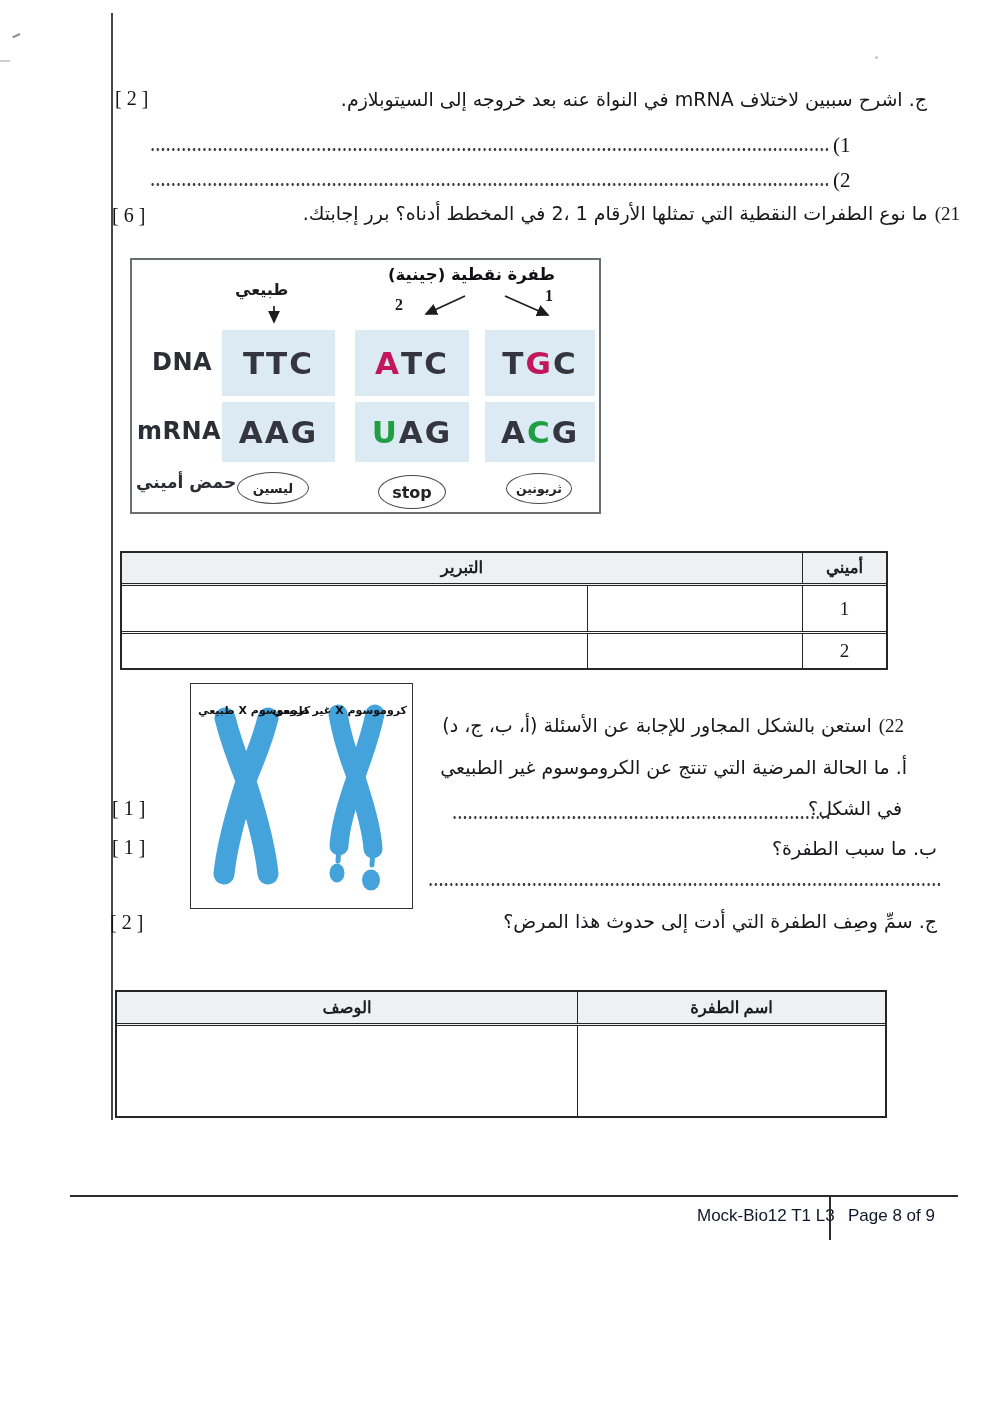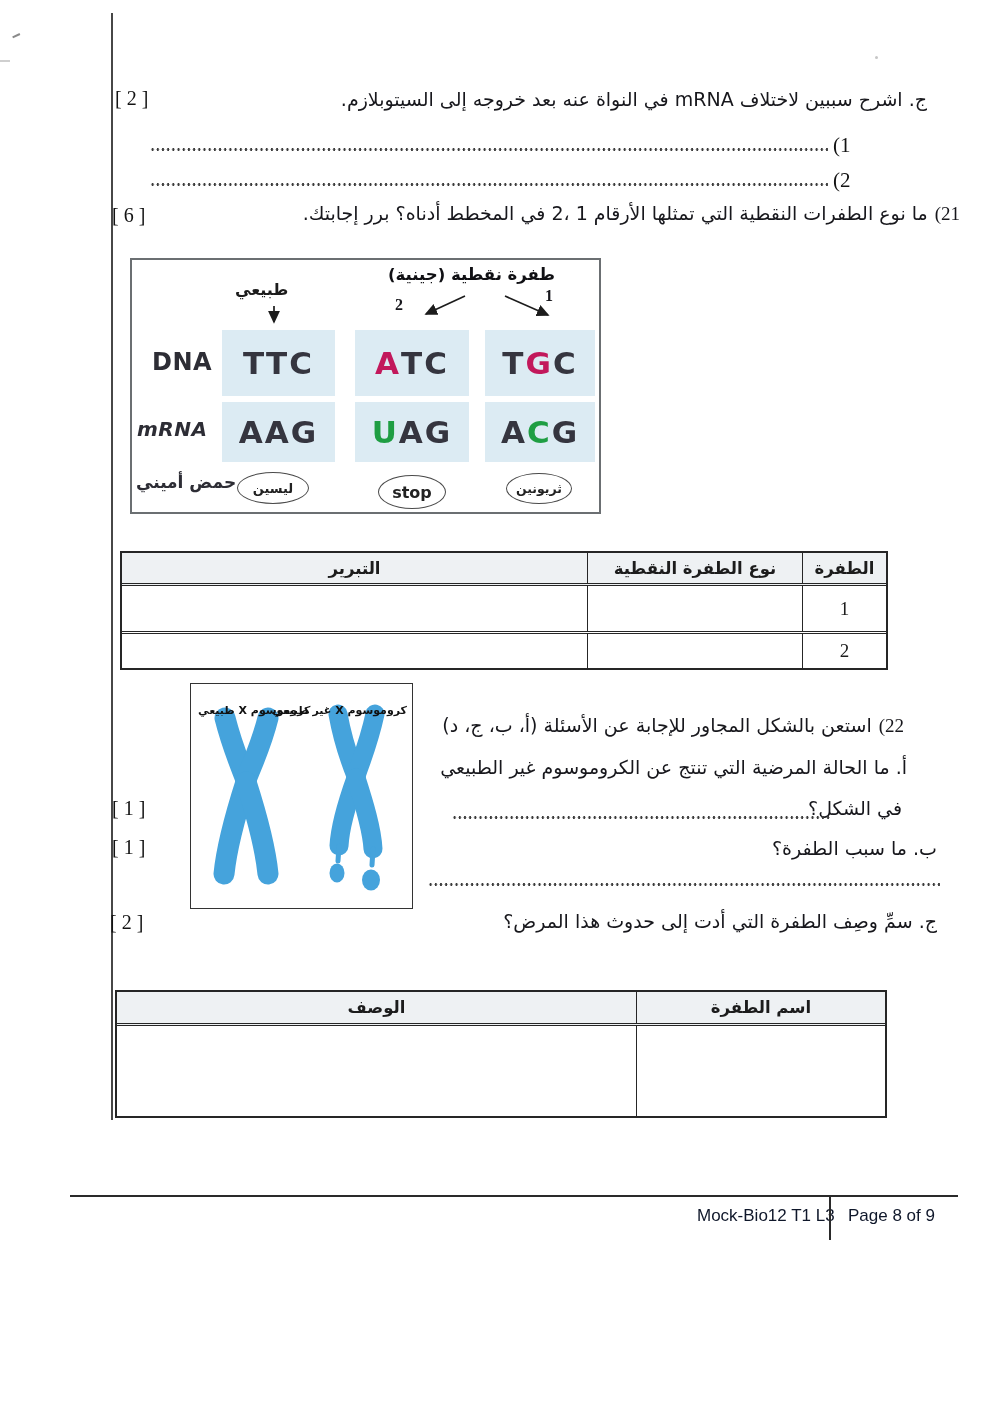--- a/index.html
+++ b/index.html
@@ -31,33 +31,33 @@
   .dg-normal{position:absolute;left:103px;top:20px;direction:rtl;font-weight:bold;font-size:16px;}
   .rowlab{position:absolute;font-weight:bold;color:#2d2d35;letter-spacing:0.5px;}
   .rowlab.ar{direction:rtl;font-size:17px;}
   .cell{position:absolute;background:#dcebf3;display:flex;align-items:center;justify-content:center;font-weight:bold;font-size:31px;letter-spacing:2px;}
   .oval{position:absolute;border:1.6px solid #4a4a4a;border-radius:50%;background:#fff;display:flex;align-items:center;justify-content:center;direction:rtl;font-size:13px;font-weight:bold;color:#222;}
   .oval.latin{direction:ltr;font-size:16px;}
   
   .tbl{position:absolute;border:2px solid #262626;direction:rtl;box-sizing:border-box;background:#fff;}
   .tbl .hrow{display:flex;background:#eef1f3;border-bottom:3px double #262626;font-weight:bold;font-size:16.5px;align-items:center;}
   .tbl .brow{display:flex;}
-  .tbl .hc,.tbl .bc{box-sizing:border-box;display:flex;align-items:center;justify-content:center;height:100%;}
+  .tbl .hc,.tbl .bc{box-sizing:border-box;display:flex;align-items:center;justify-content:center;height:100%;font-family:Liberation Serif, serif;}
   #table1{left:120px;top:551px;width:768px;}
   #table1 .hrow{height:30px;}
   #table1 .r1{height:45px;border-bottom:3px double #262626;}
   #table1 .r2{height:34px;}
   #table1 .c-id{width:84px;border-left:1.6px solid #262626;}
   #table1 .c-type{width:215px;border-left:1.6px solid #262626;}
   #table1 .c-just{flex:1;}
   .rownum{font-family:"Liberation Serif",serif;font-size:19px;direction:ltr;}
   #table2{left:115px;top:990px;width:772px;height:128px;}
   #table2 .hrow{height:31px;}
   #table2 .brow{height:92px;}
-  #table2 .c-name{width:249px;border-left:1.6px solid #262626;}
+  #table2 .c-name{width:308px;border-left:1.6px solid #262626;}
   #table2 .c-desc{flex:1;}
   
   .fig{left:190px;top:683px;width:221px;height:224px;border:1.4px solid #333;background:#fff;}
   .fig-label{position:absolute;top:20px;direction:rtl;font-size:11px;font-weight:bold;color:#111;white-space:nowrap;}
   .fig-label.nrm{left:7px;}
   .fig-label.abn{right:5px;}
   
   .foot-line{left:70px;top:1195px;width:888px;height:2px;background:#2a2a2a;}
   .foot-div{left:829px;top:1196px;width:1.8px;height:44px;background:#2a2a2a;}
   .foot-text{position:absolute;top:1206px;font-family:"Liberation Sans",sans-serif;font-size:17px;color:#0f172a;margin-left:9px;}
@@ -101,21 +101,21 @@
       <line x1="142" y1="46" x2="142" y2="62" stroke="#1c1c1c" stroke-width="1.7" marker-end="url(#ah)"></line>
       <line x1="333" y1="36" x2="294" y2="54" stroke="#1c1c1c" stroke-width="1.7" marker-end="url(#ah)"></line>
       <line x1="373" y1="36" x2="416" y2="55" stroke="#1c1c1c" stroke-width="1.7" marker-end="url(#ah)"></line>
     </svg>
     <div class="dg-title">طفرة نقطية (جينية)</div>
     <span class="dg-num" style="left:263px;top:36px;">2</span>
     <span class="dg-num" style="left:413px;top:27px;">1</span>
     <div class="dg-normal">طبيعي</div>
 
     <div class="rowlab" style="left:20px;top:88px;font-size:24px;">DNA</div>
-    <div class="rowlab" style="left:5px;top:157px;font-size:20px;font-style:italic;">mRNA</div>
+    <div class="rowlab" style="left:5px;top:157px;font-size:24px;">mRNA</div>
     <div class="rowlab ar" style="left:4px;top:212px;">حمض أميني</div>
 
     <div class="cell" style="left:90px;top:70px;width:113px;height:66px;">
       <span style="color:#35353f">T</span>
         <span style="color:#35353f">T</span>
         <span style="color:#35353f">C</span>
     </div>
     <div class="cell" style="left:223px;top:70px;width:114px;height:66px;">
       <span style="color:#c2185b">A</span>
         <span style="color:#35353f">T</span>
@@ -143,22 +143,21 @@
         <span style="color:#35353f">G</span>
     </div>
 
     <div class="oval" style="left:105px;top:212px;width:70px;height:30px;">ليسين</div>
     <div class="oval latin" style="left:246px;top:215px;width:66px;height:32px;">stop</div>
     <div class="oval" style="left:374px;top:213px;width:64px;height:29px;font-size:12.5px;">ثريونين</div>
   </div>
 
   <div class="tbl" id="table1">
     <div class="hrow">
-      <div class="hc c-id">الطفرة</div>
-      <div class="hc c-type">نوع الطفرة النقطية</div>
+      <div class="hc c-id">أميني</div>
       <div class="hc c-just">التبرير</div>
     </div>
     <div class="brow r1">
       <div class="bc c-id rownum">1</div>
       <div class="bc c-type"></div>
       <div class="bc c-just"></div>
     </div>
     <div class="brow r2">
       <div class="bc c-id rownum">2</div>
       <div class="bc c-type"></div>

